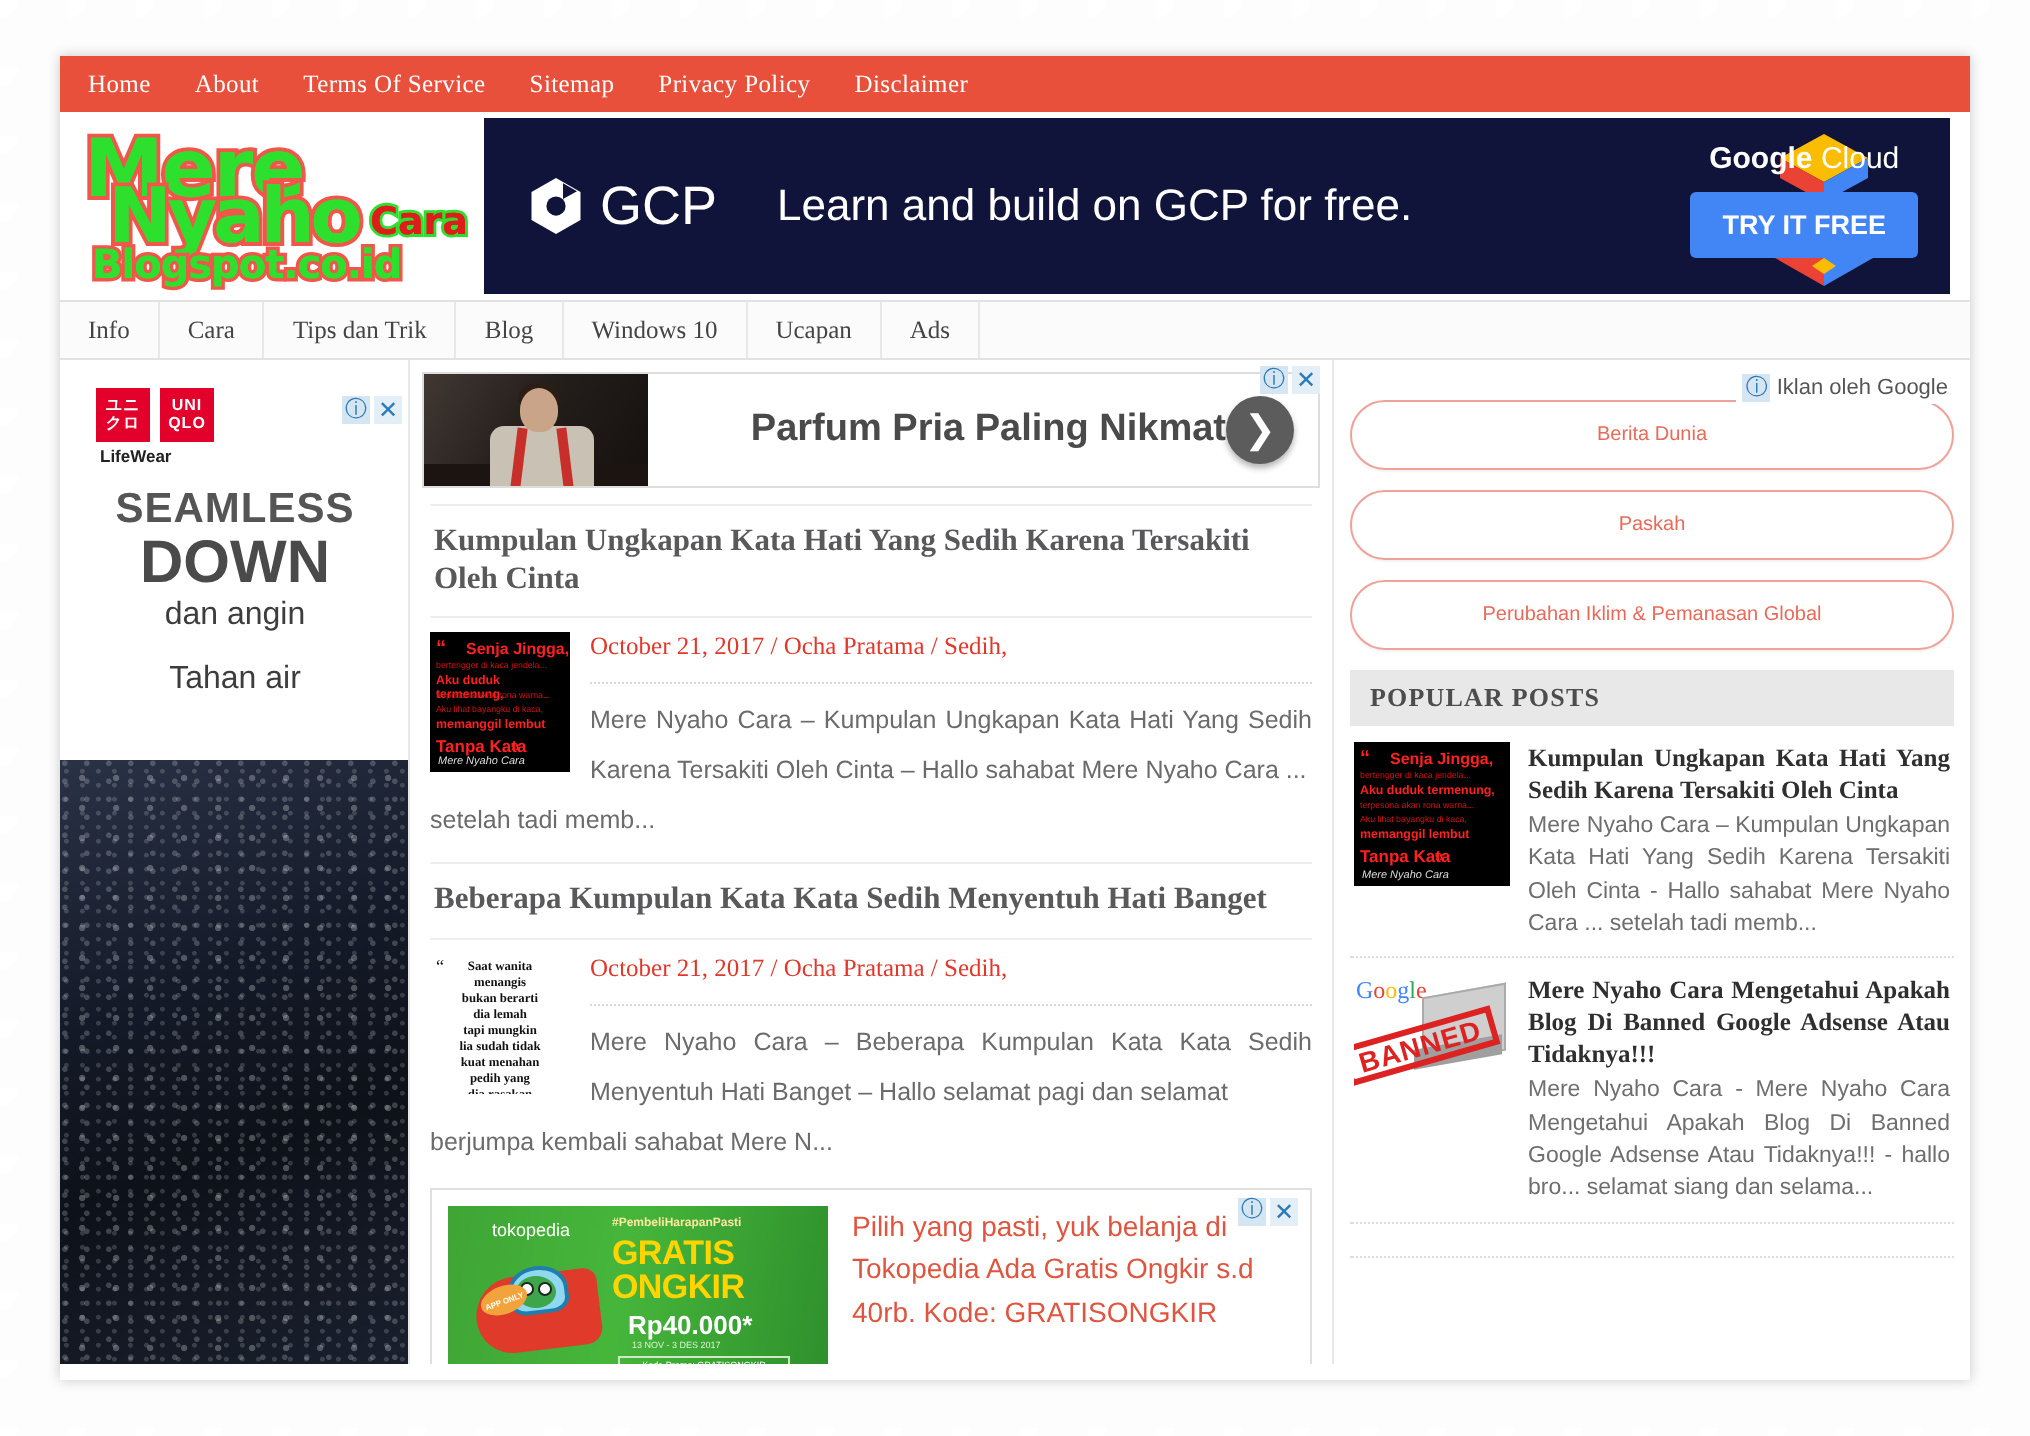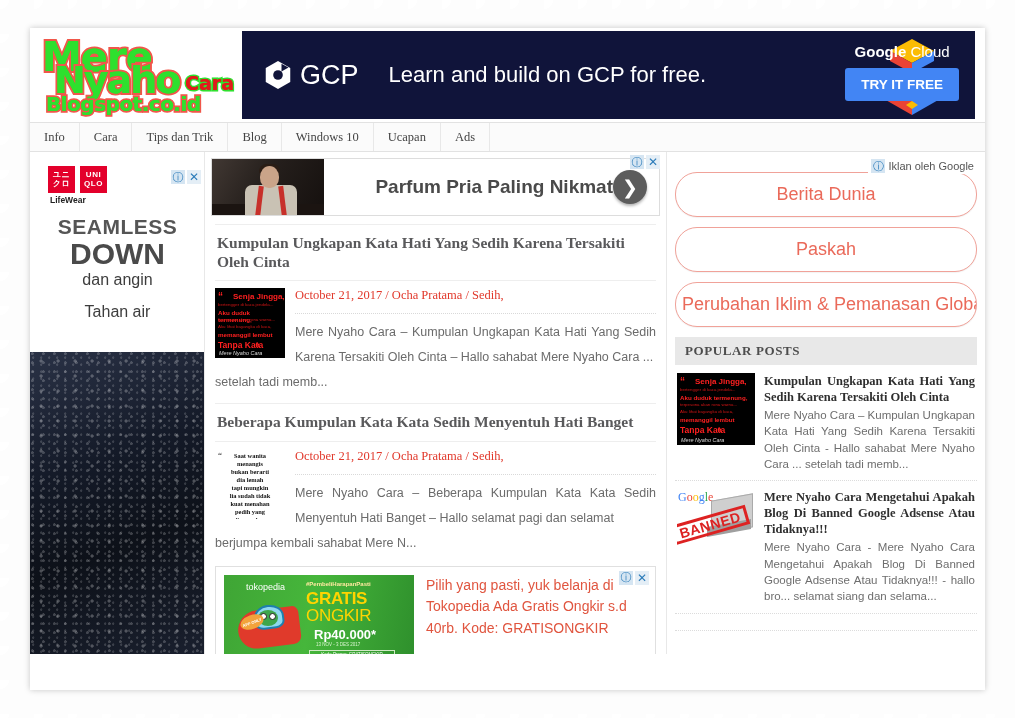--- a/index.html
+++ b/index.html
@@ -320,21 +320,21 @@
     width: 190px; height: 100px; flex: 0 0 190px;
     background: linear-gradient(100deg,#3fa535 0%, #46b63b 45%, #2e8f2c 100%);
     position: relative; overflow: hidden;
   }
   .toko-brand {
     position:absolute; left:8px; top:7px; color:#fff;
     font-family:"Liberation Sans", sans-serif; font-size:9px; font-weight:normal;padding-left:14px;
   }
   .toko-hash { position:absolute; left:82px; top:6px; color:#ffe9a0; font-family:"Liberation Sans",sans-serif; font-size:6px; font-weight:bold;}
   .toko-gratis { position:absolute; left:82px; top:14px; color:#ffd400; font-family:"Liberation Sans",sans-serif; font-size:17px; font-weight:bold; letter-spacing:-.3px;}
-  .toko-ongkir { position:absolute; left:82px; top:31px; color:#ffd400; font-family:"Liberation Sans",sans-serif; font-size:17px; font-weight:normal; letter-spacing:-.3px;}
+  .toko-ongkir { position:absolute; left:82px; top:31px; color:#ffd400; font-family:"Liberation Sans",sans-serif; font-size:17px; font-weight:bold; letter-spacing:-.3px;}
   .toko-rp { position:absolute; left:90px; top:52px; color:#fff; font-family:"Liberation Sans",sans-serif; font-size:13px; font-weight:bold;}
   .toko-date { position:absolute; left:92px; top:67px; color:#d8f5cf; font-family:"Liberation Sans",sans-serif; font-size:4.5px;}
   .toko-code { position:absolute; left:85px; top:75px; width:86px; height:9px; border:1px solid #cfe9c4; color:#fff; font-family:"Liberation Sans",sans-serif; font-size:4.5px; display:flex; align-items:center; justify-content:center;}
   .toko-plane { position:absolute; left:14px; top:34px; width:62px; height:38px; background:#e03a2b; border-radius:24px 8px 10px 22px; transform: rotate(-7deg); }
   .toko-cock  { position:absolute; left:30px; top:30px; width:30px; height:24px; background:#8fd8ef; border-radius:50% 50% 30% 30%; transform: rotate(-7deg); border:2px solid #1e7fae;}
   .toko-face  { position:absolute; left:34px; top:35px; width:20px; height:16px; background:#3da64b; border-radius:50%; }
   .toko-eye1  { position:absolute; left:36px; top:38px; width:7px; height:7px; background:#fff; border-radius:50%; border:1px solid #222;}
   .toko-eye2  { position:absolute; left:45px; top:38px; width:7px; height:7px; background:#fff; border-radius:50%; border:1px solid #222;}
   .toko-appo  { position:absolute; left:16px; top:40px; width:24px; height:14px; background:#f2a33c; border-radius:50%; transform: rotate(-20deg); display:flex;align-items:center;justify-content:center; color:#fff; font-family:"Liberation Sans",sans-serif; font-size:4px; font-weight:bold;}
 
@@ -347,21 +347,21 @@
     font-family: "Liberation Sans", sans-serif;
     font-size: 12.5px; color: #3b5ca8; line-height: 1.55;
     margin-top: 12px;
   }
 
   
   .label-btn {
     display: block; width: 100%;
     border: 1px solid #f0a299; border-radius: 22px;
     background: #fff; color: #ea6a5a;
-    font-family: "Liberation Sans", sans-serif; font-size: 18px;
+    font-family: "Liberation Sans", sans-serif; font-size: 10px;
     padding: 11px 6px; margin-bottom: 10px;
     text-align: center; cursor: pointer;
     box-shadow: 0 1px 1px rgba(0,0,0,.05);
     white-space: nowrap; overflow: hidden;
   }
   .widget-head {
     background: #e8e8e8; color: #4d4d4d;
     font-family: "Liberation Serif", serif;
     font-size: 13px; font-weight: bold; letter-spacing: .6px;
     padding: 6px 10px; margin-top: 4px;
@@ -408,20 +408,28 @@
     font-size: 11px; color: #555; white-space: nowrap;
   }
 </style>
 </head>
 <body>
 
 <div id="stamp-frame"></div>
 
 <div id="page">
 
+  <nav class="topnav">
+    <a>Home</a>
+    <a>About</a>
+    <a>Terms Of Service</a>
+    <a>Sitemap</a>
+    <a>Privacy Policy</a>
+    <a>Disclaimer</a>
+  </nav>
 
   <div class="header">
 
     <div class="logo-wrap">
       <div class="logo">
         <div class="logo-txt1">Mere</div>
         <div class="logo-txt1b">Mere</div>
         <div class="logo-txt2">Nyaho</div>
         <div class="logo-txt2b">Nyaho</div>
         <div class="logo-cara">Cara</div>

